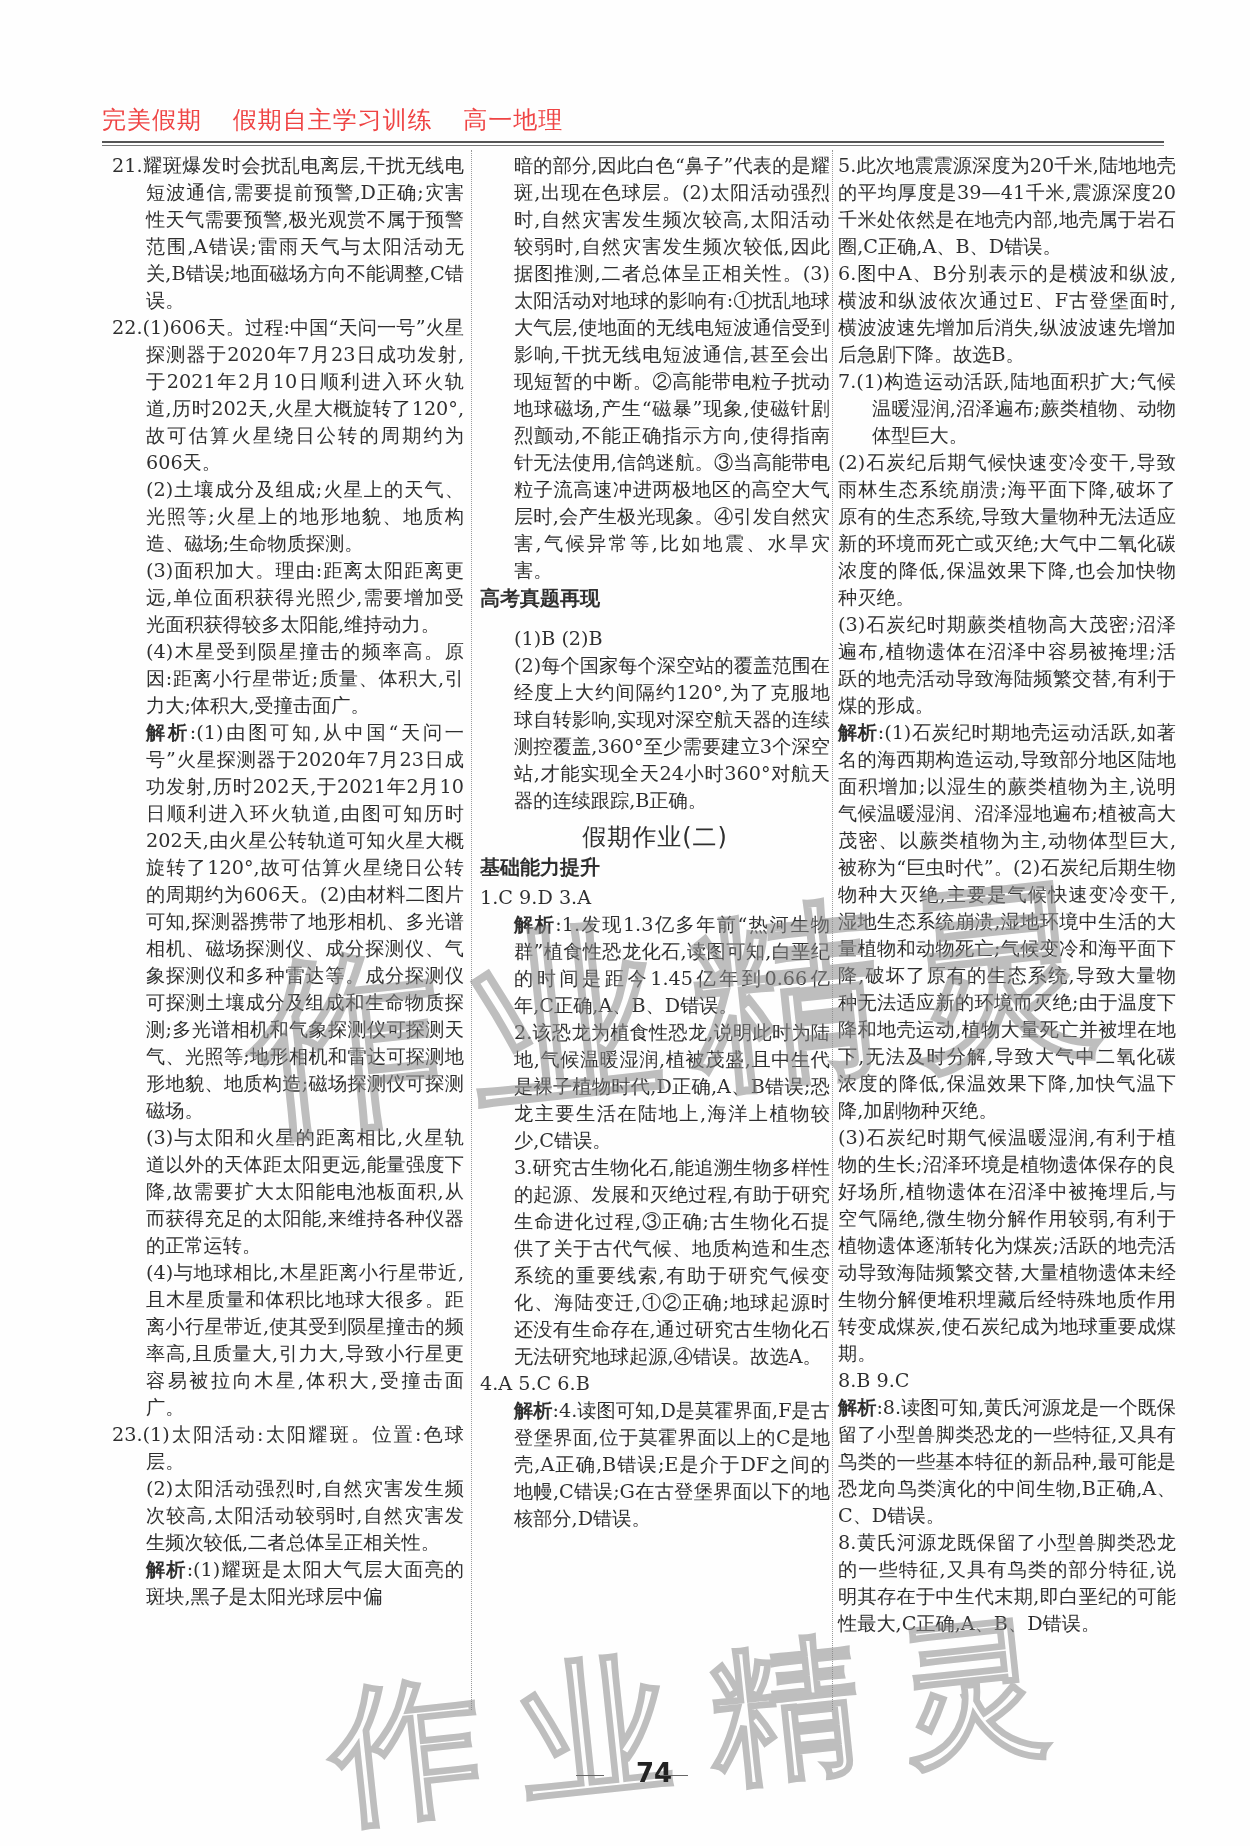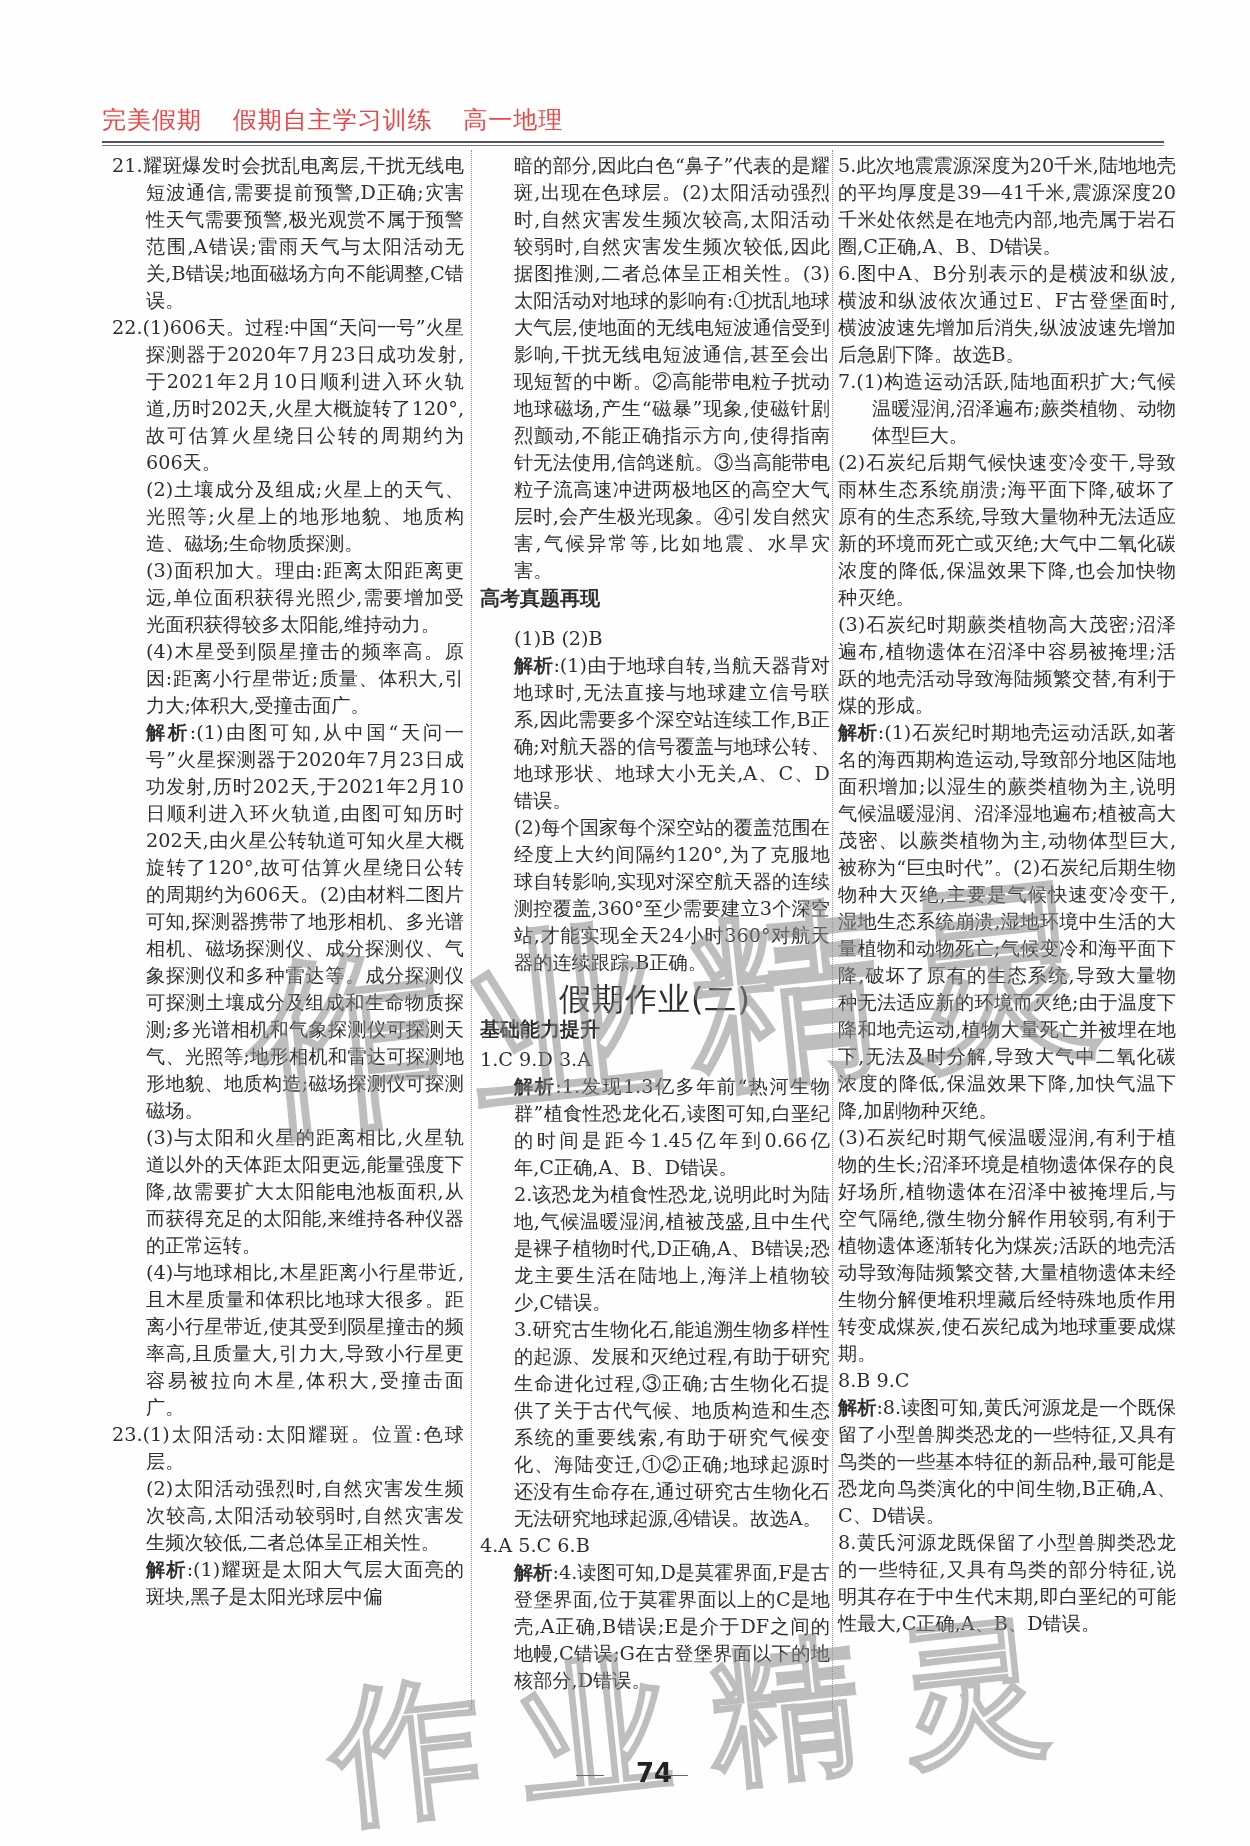--- a/index.html
+++ b/index.html
@@ -30,21 +30,21 @@
   .p { margin:0; }
   .ind { padding-left:34px; }
   .hang { padding-left:34px; text-indent:-34px; }
   .ans { padding-left:34px;margin-top:12px; }
   .bold { font-weight:bold; font-family:"DejaVu Sans","Liberation Sans",sans-serif; }
   .sec-title {
     font-family:Liberation Mono, monospace; font-weight:bold; font-size:20px;
     margin:2px 0 2px 0;
   }
   .hw-title {
-    font-family:"DejaVu Sans","Liberation Sans",sans-serif; font-size:32px; text-align:center;
+    font-family:"DejaVu Sans","Liberation Sans",sans-serif; font-size:24px; text-align:center;
     margin:10px 0 4px 0; letter-spacing:1px;
   }
   .page-num {
     position:absolute; left:612px; top:1758px; font-family:"DejaVu Sans","Liberation Sans",sans-serif;
     font-size:26px; font-weight:bold; color:#222;margin-left:24px;
   }
   .page-num-line { position:absolute; top:1775px; height:1px; width:28px; background:#666; }
   .watermark {
     position:absolute; font-family:"DejaVu Sans","Liberation Sans",sans-serif; font-weight:bold;
     color:transparent; -webkit-text-stroke:2px #8a8a8a; opacity:0.55; pointer-events:none;
@@ -78,21 +78,20 @@
   <p class="p ind">(4)与地球相比,木星距离小行星带近,且木星质量和体积比地球大很多。距离小行星带近,使其受到陨星撞击的频率高,且质量大,引力大,导致小行星更容易被拉向木星,体积大,受撞击面广。</p>
   <p class="p hang">23.(1)太阳活动:太阳耀斑。位置:色球层。</p>
   <p class="p ind">(2)太阳活动强烈时,自然灾害发生频次较高,太阳活动较弱时,自然灾害发生频次较低,二者总体呈正相关性。</p>
   <p class="p ind"><span class="bold">解析</span><span>:(1)耀斑是太阳大气层大面亮的斑块,黑子是太阳光球层中偏</span></p>
 </div>
 
 <div class="col col2">
   <p class="p ind">暗的部分,因此白色“鼻子”代表的是耀斑,出现在色球层。(2)太阳活动强烈时,自然灾害发生频次较高,太阳活动较弱时,自然灾害发生频次较低,因此据图推测,二者总体呈正相关性。(3)太阳活动对地球的影响有:①扰乱地球大气层,使地面的无线电短波通信受到影响,干扰无线电短波通信,甚至会出现短暂的中断。②高能带电粒子扰动地球磁场,产生“磁暴”现象,使磁针剧烈颤动,不能正确指示方向,使得指南针无法使用,信鸽迷航。③当高能带电粒子流高速冲进两极地区的高空大气层时,会产生极光现象。④引发自然灾害,气候异常等,比如地震、水旱灾害。</p>
   <div class="sec-title">高考真题再现</div>
   <p class="p ans">(1)B   (2)B</p>
-  <p class="p ind"><span class="bold">解析</span><span>:(1)由于地球自转,当航天器背对地球时,无法直接与地球建立信号联系,因此需要多个深空站连续工作,B正确;对航天器的信号覆盖与地球公转、地球形状、地球大小无关,A、C、D错误。</span></p>
   <p class="p ind">(2)每个国家每个深空站的覆盖范围在经度上大约间隔约120°,为了克服地球自转影响,实现对深空航天器的连续测控覆盖,360°至少需要建立3个深空站,才能实现全天24小时360°对航天器的连续跟踪,B正确。</p>
   <div class="hw-title">假期作业(二)</div>
   <div class="sec-title">基础能力提升</div>
   <p class="p">1.C   9.D   3.A</p>
   <p class="p ind"><span class="bold">解析</span><span>:1.发现1.3亿多年前“热河生物群”植食性恐龙化石,读图可知,白垩纪的时间是距今1.45亿年到0.66亿年,C正确,A、B、D错误。</span></p>
   <p class="p ind">2.该恐龙为植食性恐龙,说明此时为陆地,气候温暖湿润,植被茂盛,且中生代是裸子植物时代,D正确,A、B错误;恐龙主要生活在陆地上,海洋上植物较少,C错误。</p>
   <p class="p ind">3.研究古生物化石,能追溯生物多样性的起源、发展和灭绝过程,有助于研究生命进化过程,③正确;古生物化石提供了关于古代气候、地质构造和生态系统的重要线索,有助于研究气候变化、海陆变迁,①②正确;地球起源时还没有生命存在,通过研究古生物化石无法研究地球起源,④错误。故选A。</p>
   <p class="p">4.A   5.C   6.B</p>
   <p class="p ind"><span class="bold">解析</span><span>:4.读图可知,D是莫霍界面,F是古登堡界面,位于莫霍界面以上的C是地壳,A正确,B错误;E是介于DF之间的地幔,C错误;G在古登堡界面以下的地核部分,D错误。</span></p>
 </div>

